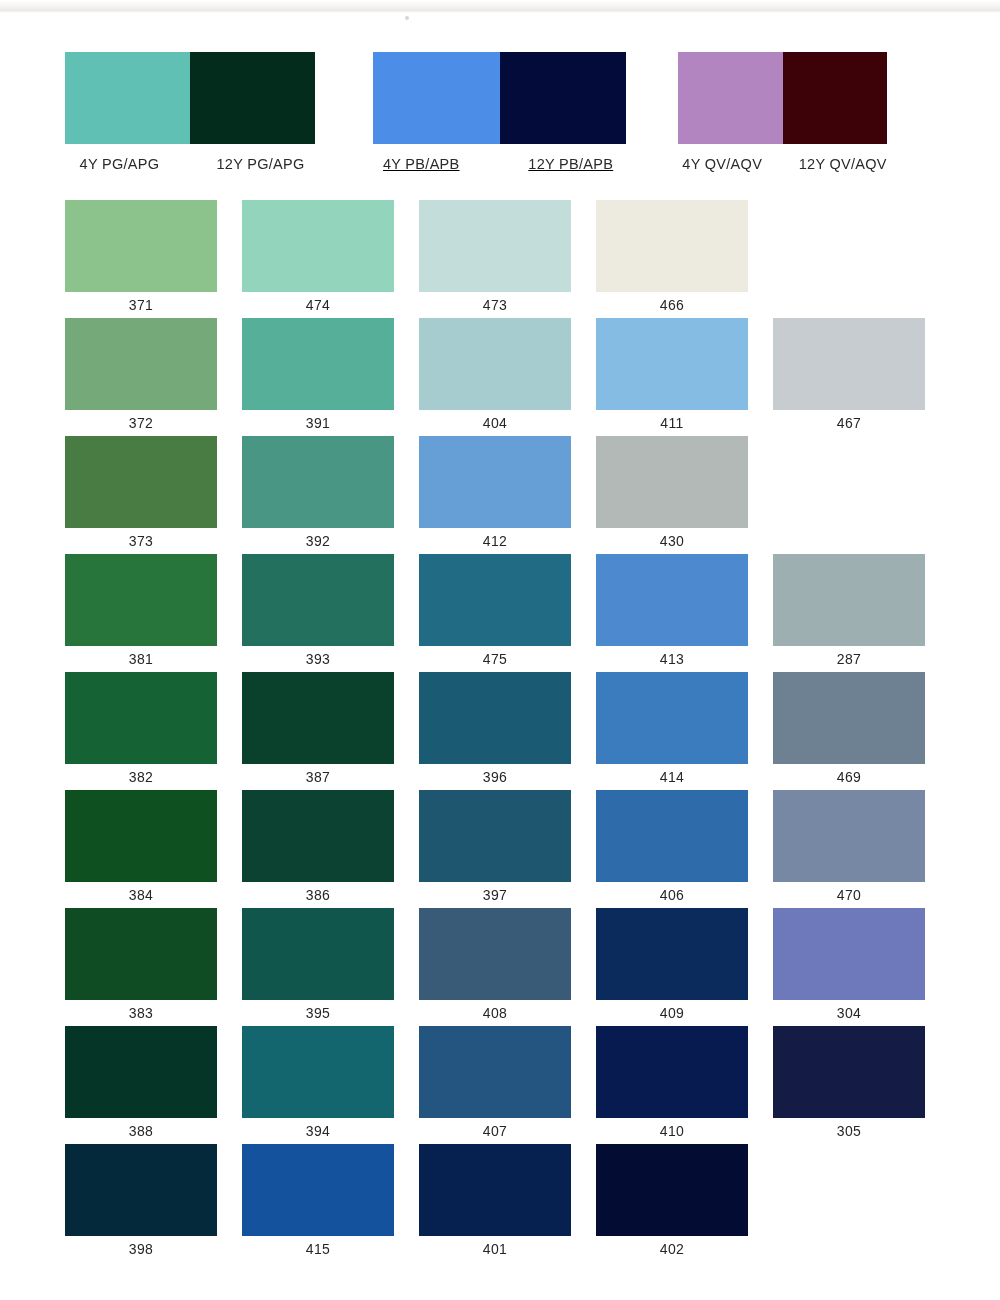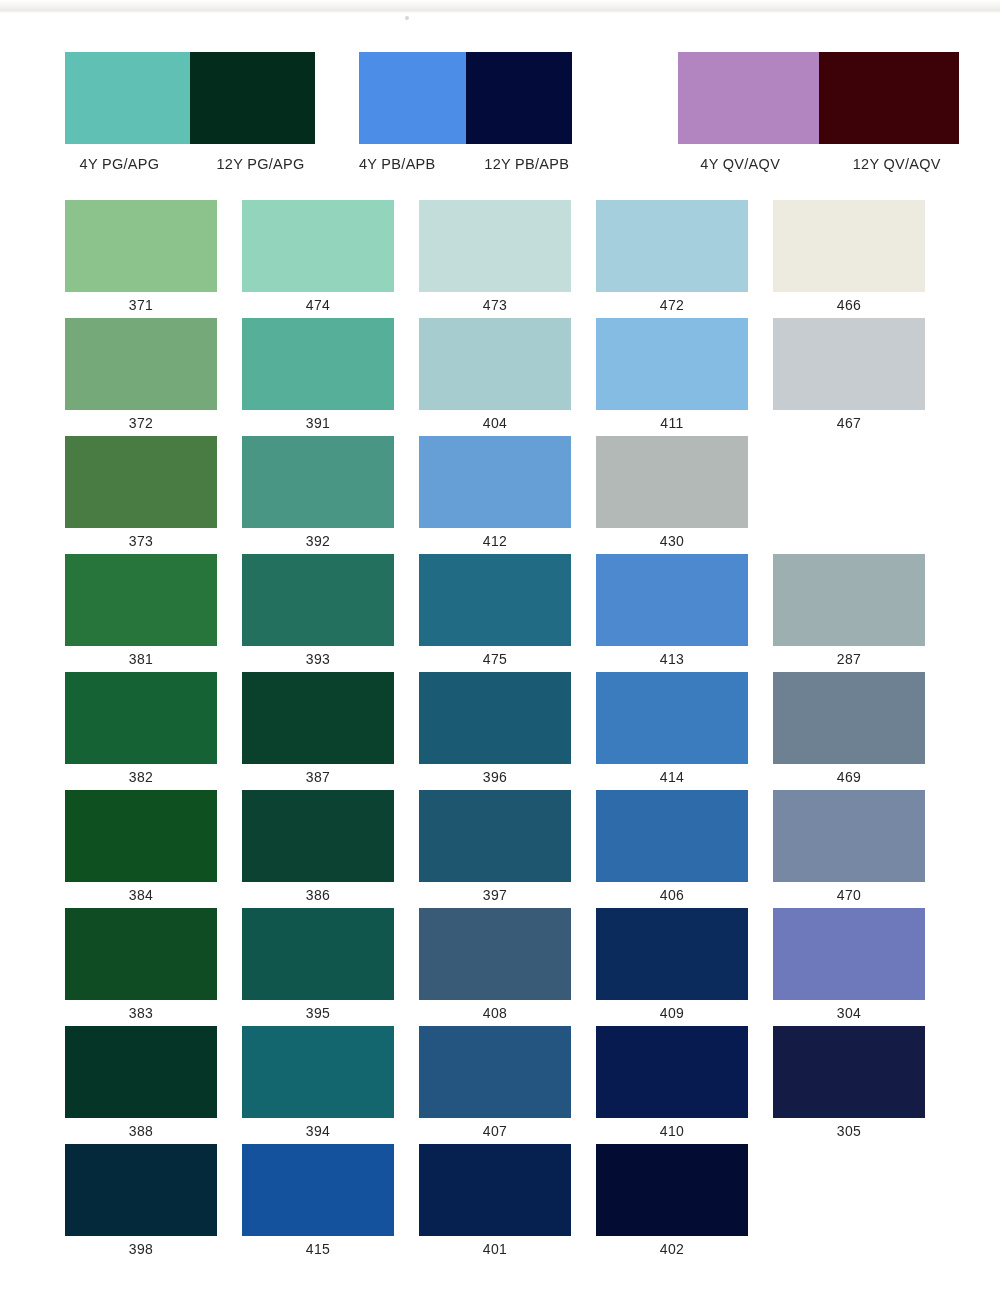--- a/index.html
+++ b/index.html
@@ -115,31 +115,31 @@
     <div class="family-group" style="left: 65px; width: 250px;">
       <div class="family-pair">
         <div class="family-chip" title="4Y PG/APG" style="background: rgb(95, 192, 179);"></div>
         <div class="family-chip" title="12Y PG/APG" style="background: rgb(4, 44, 28);"></div>
       </div>
       <div class="family-labels">
         <div class="family-label">4Y PG/APG</div>
         <div class="family-label">12Y PG/APG</div>
       </div>
     </div>
-    <div class="family-group clipped" style="left: 359px; width: 213px;">
+    <div class="family-group clipped" style="left: 373px; width: 253px; text-decoration: underline;">
       <div class="family-pair">
         <div class="family-chip" title="4Y PB/APB" style="background: rgb(76, 141, 232);"></div>
         <div class="family-chip" title="12Y PB/APB" style="background: rgb(3, 11, 58);"></div>
       </div>
       <div class="family-labels">
         <div class="family-label">4Y PB/APB</div>
         <div class="family-label">12Y PB/APB</div>
       </div>
     </div>
-    <div class="family-group" style="left: 678px; width: 281px;">
+    <div class="family-group" style="left: 678px; width: 209px;">
       <div class="family-pair">
         <div class="family-chip" title="4Y QV/AQV" style="background: rgb(178, 133, 192);"></div>
         <div class="family-chip" title="12Y QV/AQV" style="background: rgb(60, 2, 8);"></div>
       </div>
       <div class="family-labels">
         <div class="family-label">4Y QV/AQV</div>
         <div class="family-label">12Y QV/AQV</div>
       </div>
     </div>
   </div>
@@ -152,24 +152,20 @@
       </div>
       <div class="cell">
         <div class="chip" title="474" style="background: rgb(146, 212, 188);"></div>
         <div class="chip-label">474</div>
       </div>
       <div class="cell">
         <div class="chip" title="473" style="background: rgb(195, 221, 219);"></div>
         <div class="chip-label">473</div>
       </div>
       <div class="cell">
-        <div class="chip" title="472" style="background: rgb(166, 207, 222);"></div>
-        <div class="chip-label">472</div>
-      </div>
-      <div class="cell">
         <div class="chip" title="466" style="background: rgb(237, 234, 224);"></div>
         <div class="chip-label">466</div>
       </div>
     </div>
     <div class="grid-row">
       <div class="cell">
         <div class="chip" title="372" style="background: rgb(118, 169, 122);"></div>
         <div class="chip-label">372</div>
       </div>
       <div class="cell">

